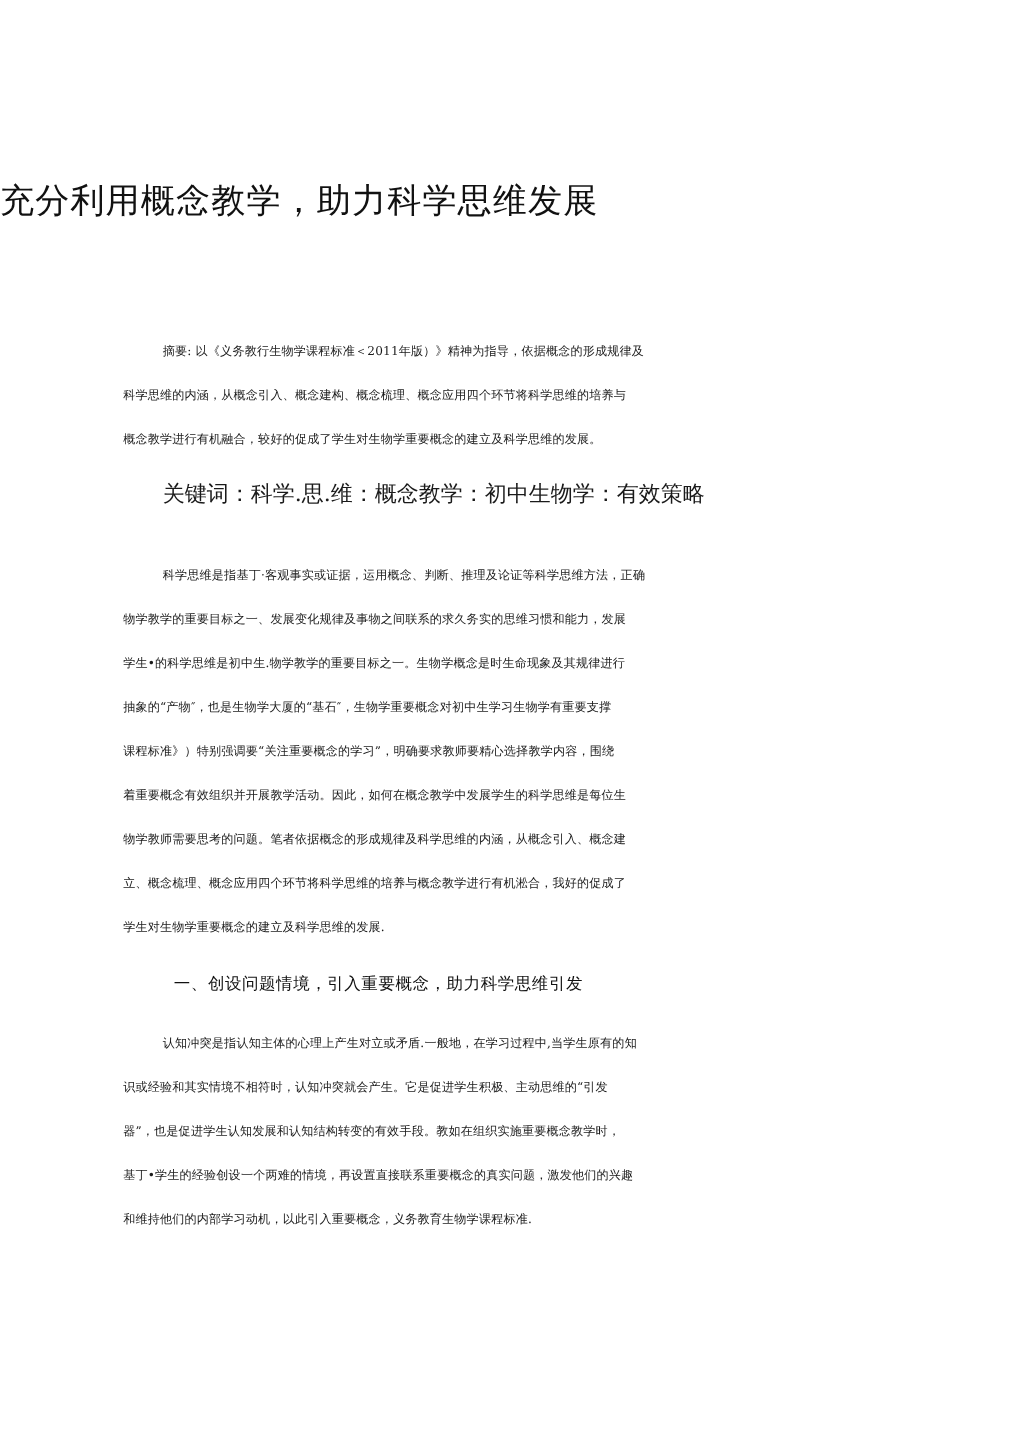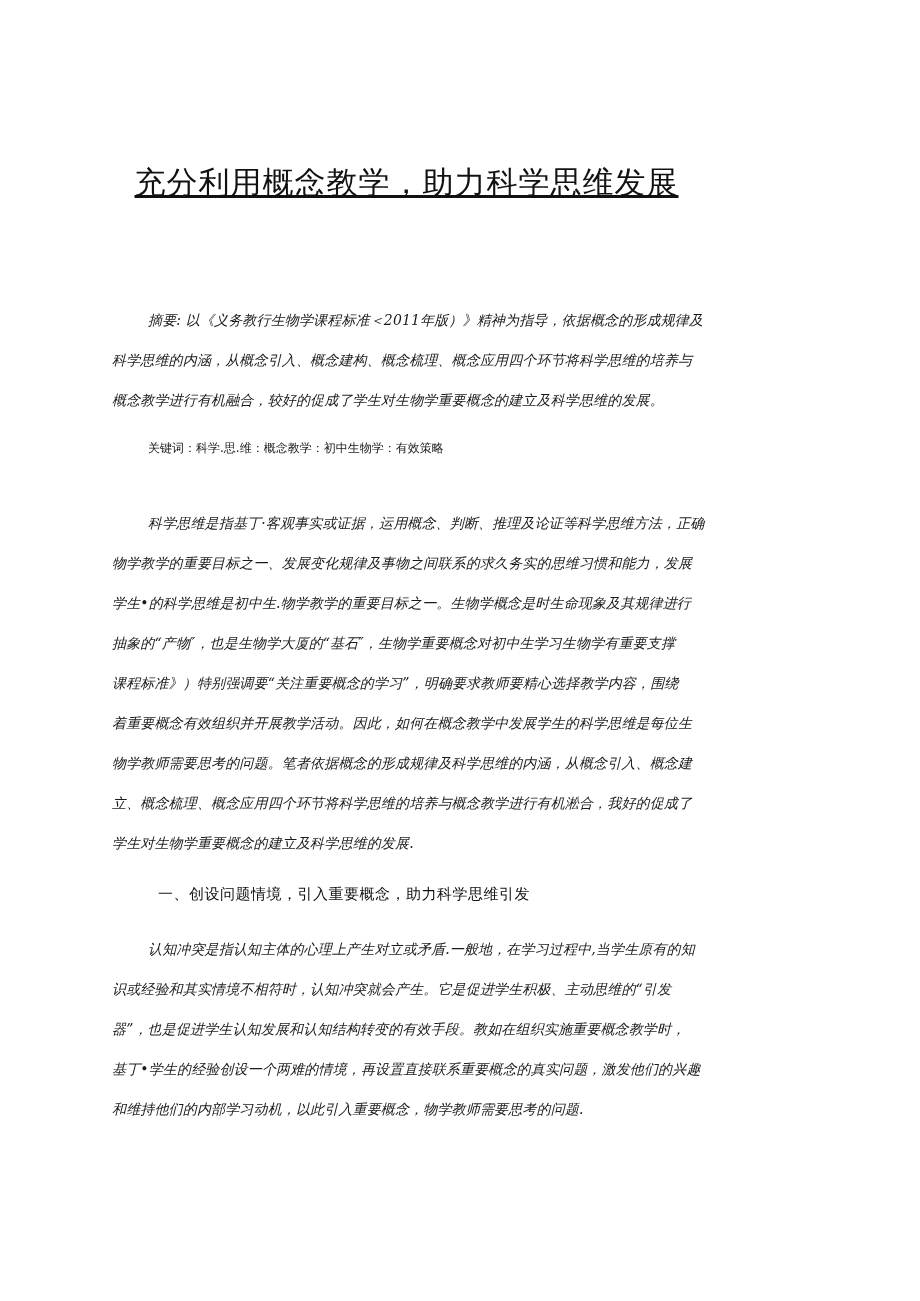--- a/index.html
+++ b/index.html
@@ -1,25 +1,25 @@
 <!DOCTYPE html>
 <html><head>
 <meta charset="utf-8">
 <style>
   html, body { margin: 0; padding: 0; background: #ffffff; }
   body { width: 920px; height: 1301px; position: relative; overflow: hidden;
          font-family: "DejaVu Serif", "Liberation Serif", serif; color: #1a1a1a; }
   .page { position: absolute; left: 0; top: 0; width: 920px; height: 1301px; }
-  .title { position: absolute; top: 162px; left: 0; width: 813px; text-align: center;
-           font-size: 31px; letter-spacing: 1px; color: #111; white-space: nowrap; text-decoration: underline; }
+  .title { position: absolute; top: 162px; left: 0; width: 813px; text-align: left;
+           font-size: 31px; letter-spacing: 1px; color: #111; white-space: nowrap; }
   .block { position: absolute; left: 112px; width: 700px; }
-  .line { display: block; height: 40px; line-height: 40px; font-size: 14px;
-          white-space: nowrap; letter-spacing: 0.15px; font-style: italic; }
+  .line { display: block; height: 40px; line-height: 40px; font-size: 11px;
+          white-space: nowrap; letter-spacing: 0.15px; }
   .line.indent { padding-left: 36px; }
-  .kw { position: absolute; left: 148px; top: 433px; font-size: 12px; line-height: 30px; white-space: nowrap; }
+  .kw { position: absolute; left: 148px; top: 433px; font-size: 20px; line-height: 30px; white-space: nowrap; }
   .heading { position: absolute; left: 158px; top: 878px; font-size: 15px; line-height: 32px;
              white-space: nowrap; letter-spacing: 0.5px; color: #111; }
   .abstract { top: 300px; }
   .intro { top: 503px; }
   .sec1 { top: 929px; }
 </style>
 </head>
 <body>
 
 <div class="page">
@@ -46,16 +46,16 @@
     <span class="line">学生对生物学重要概念的建立及科学思维的发展.</span>
   </div>
 
   <h2 class="heading" style="margin:0;font-weight:normal;">一、创设问题情境，引入重要概念，助力科学思维引发</h2>
 
   <div class="block sec1">
     <span class="line indent">认知冲突是指认知主体的心理上产生对立或矛盾.一般地，在学习过程中,当学生原有的知</span>
     <span class="line">识或经验和其实情境不相符时，认知冲突就会产生。它是促进学生积极、主动思维的“引发</span>
     <span class="line">器”，也是促进学生认知发展和认知结构转变的有效手段。教如在组织实施重要概念教学时，</span>
     <span class="line">基丁•学生的经验创设一个两难的情境，再设置直接联系重要概念的真实问题，激发他们的兴趣</span>
-    <span class="line">和维持他们的内部学习动机，以此引入重要概念，物学教师需要思考的问题.</span>
+    <span class="line">和维持他们的内部学习动机，以此引入重要概念，义务教育生物学课程标准.</span>
   </div>
 
 </div>
 
 </body></html>

